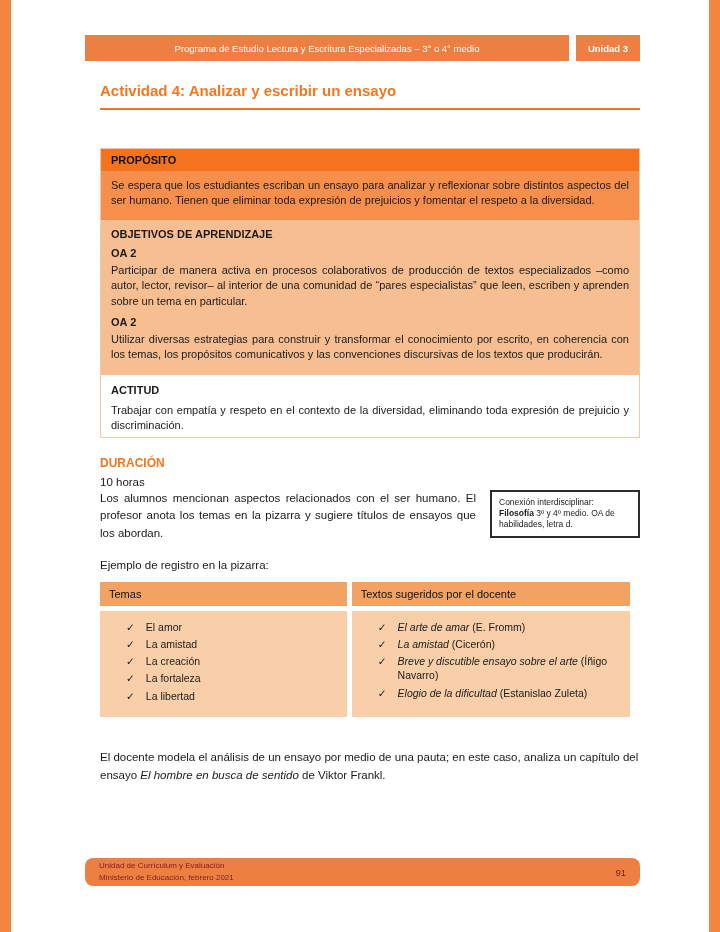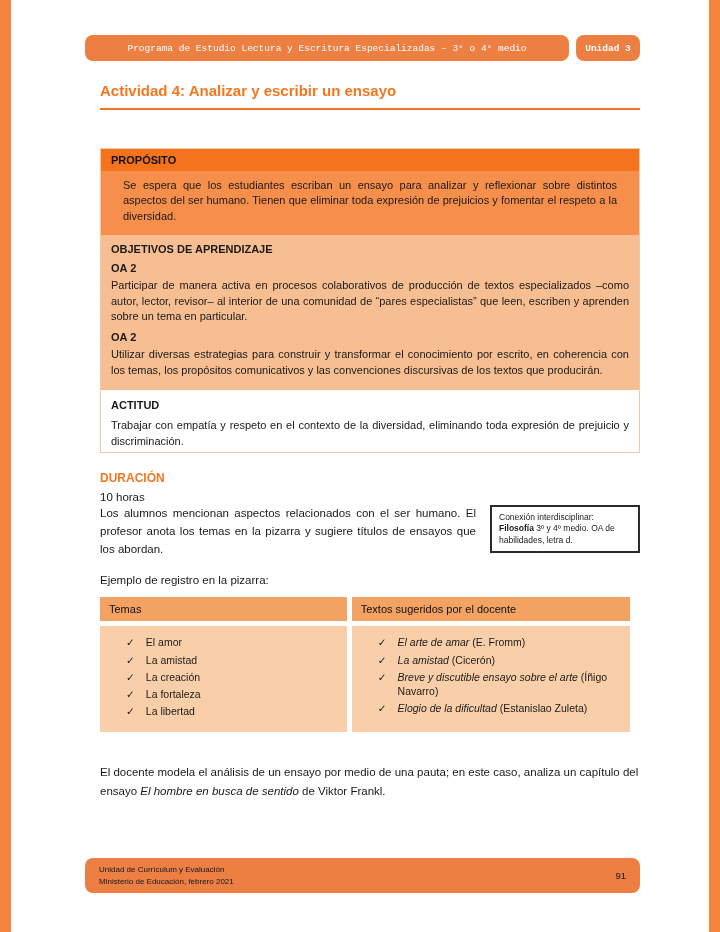--- a/index.html
+++ b/index.html
@@ -13,34 +13,34 @@
   }
   .page { position:relative; width:720px; height:932px; background:#fff; overflow:hidden; }
 
   
   .edge { position:absolute; top:0; bottom:0; width:11px; background:#F5853E; }
   .edge-left { left:0; }
   .edge-right { right:0; }
 
   
   .topbar { position:absolute; top:35px; left:85px; width:555px; display:flex; gap:7px; }
-  .pill { background:#EE7F43; color:#ffffff; border-radius:8px; height:26px;
-          display:flex; align-items:center; justify-content:center; font-size:9.5px;font-family:Liberation Mono, monospace; }
+  .pill { background:#EE7F43; color:#ffffff; border-radius:0; height:26px;
+          display:flex; align-items:center; justify-content:center; font-size:9.5px; }
   .pill-main { flex:1; padding:0 12px; }
   .pill-unit { width:64px; font-weight:bold; }
 
   
   .content { position:absolute; top:82px; left:100px; width:540px; }
   .title { color:#F4771F; font-size:15px; font-weight:bold; margin-bottom:9px; }
   .title-rule { border:none; border-top:2px solid #F4771F; margin-bottom:38px; }
 
   
   .box { border:1px solid #EBCBAD; }
   .prop-head { background:#F4731C; font-weight:bold; font-size:11px; padding:5px 10px; color:#111; }
-  .prop-body { background:#F78F4C; font-size:11px; padding:7px 22px 11px; text-align:justify; line-height:1.4; }
+  .prop-body { background:#F78F4C; font-size:11px; padding:7px 10px 11px; text-align:justify; line-height:1.4; }
   .objetivos { background:#F7BE92; padding:8px 10px 12px; font-size:11px; }
   .sec-head { font-weight:bold; font-size:11px; margin-bottom:7px; }
   .oa-code { font-weight:bold; font-size:11px; margin:7px 0 4px; }
   .objetivos p { text-align:justify; line-height:1.4; }
   .actitud { background:#ffffff; padding:9px 10px 3px; font-size:11px; }
   .actitud p { text-align:justify; line-height:1.4; }
 
   .h-orange { color:#F4771F; font-weight:bold; font-size:12px; margin-top:18px; margin-bottom:6px; }
   .duracion-value { font-size:11.5px; }
 
@@ -57,22 +57,22 @@
   table.board th { background:#F2A263; font-weight:normal; text-align:left; font-size:11px;
                    padding:6px 9px; color:#111; }
   table.board td { background:#F9CFA9; vertical-align:top; padding:9px 10px 11px 26px; font-size:10.5px; }
   .check-row { display:flex; gap:11px; margin-bottom:3px; line-height:1.35; }
   .check { flex:0 0 auto; }
   .ital { font-style:italic; }
 
   .closing { margin-top:26px; font-size:11.5px; line-height:1.6; }
 
   
-  .footer { position:absolute; left:85px; width:555px; top:858px; height:35px;
-            background:#EE7F43; border-radius:8px; color:#0f172a;
+  .footer { position:absolute; left:85px; width:555px; top:858px; height:28px;
+            background:#EE7F43; border-radius:8px; color:#7f1d1d;
             display:flex; align-items:center; justify-content:space-between; padding:0 14px; }
   .footer-lines { font-size:8px; line-height:1.5; }
   .footer-page { font-size:9.5px; }
 </style>
 </head>
 <body>
 
 <div class="page">
 
   <div class="edge edge-left"></div>

